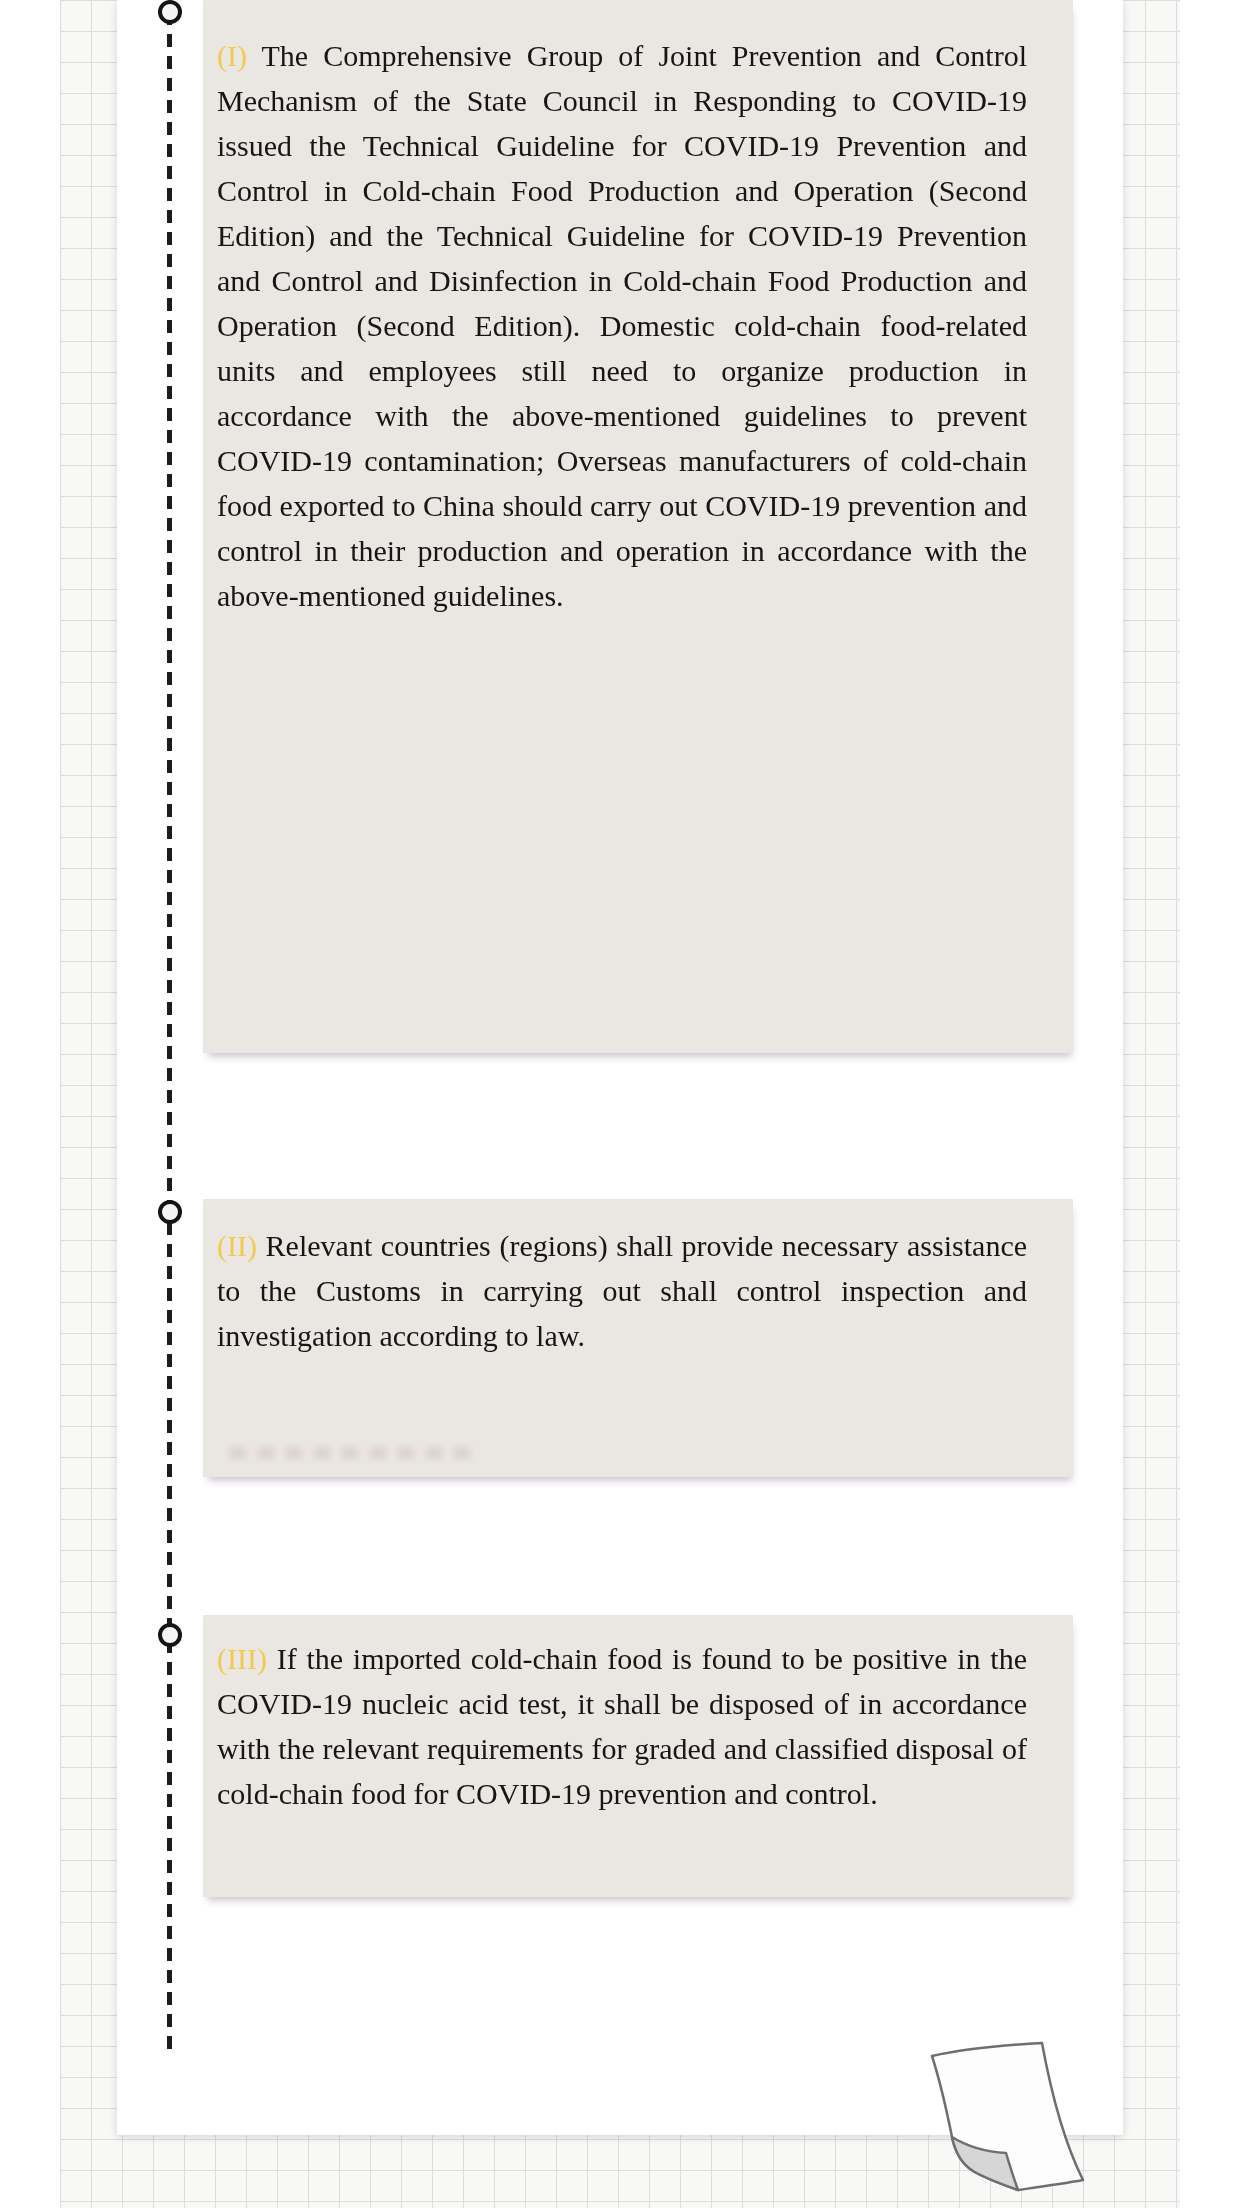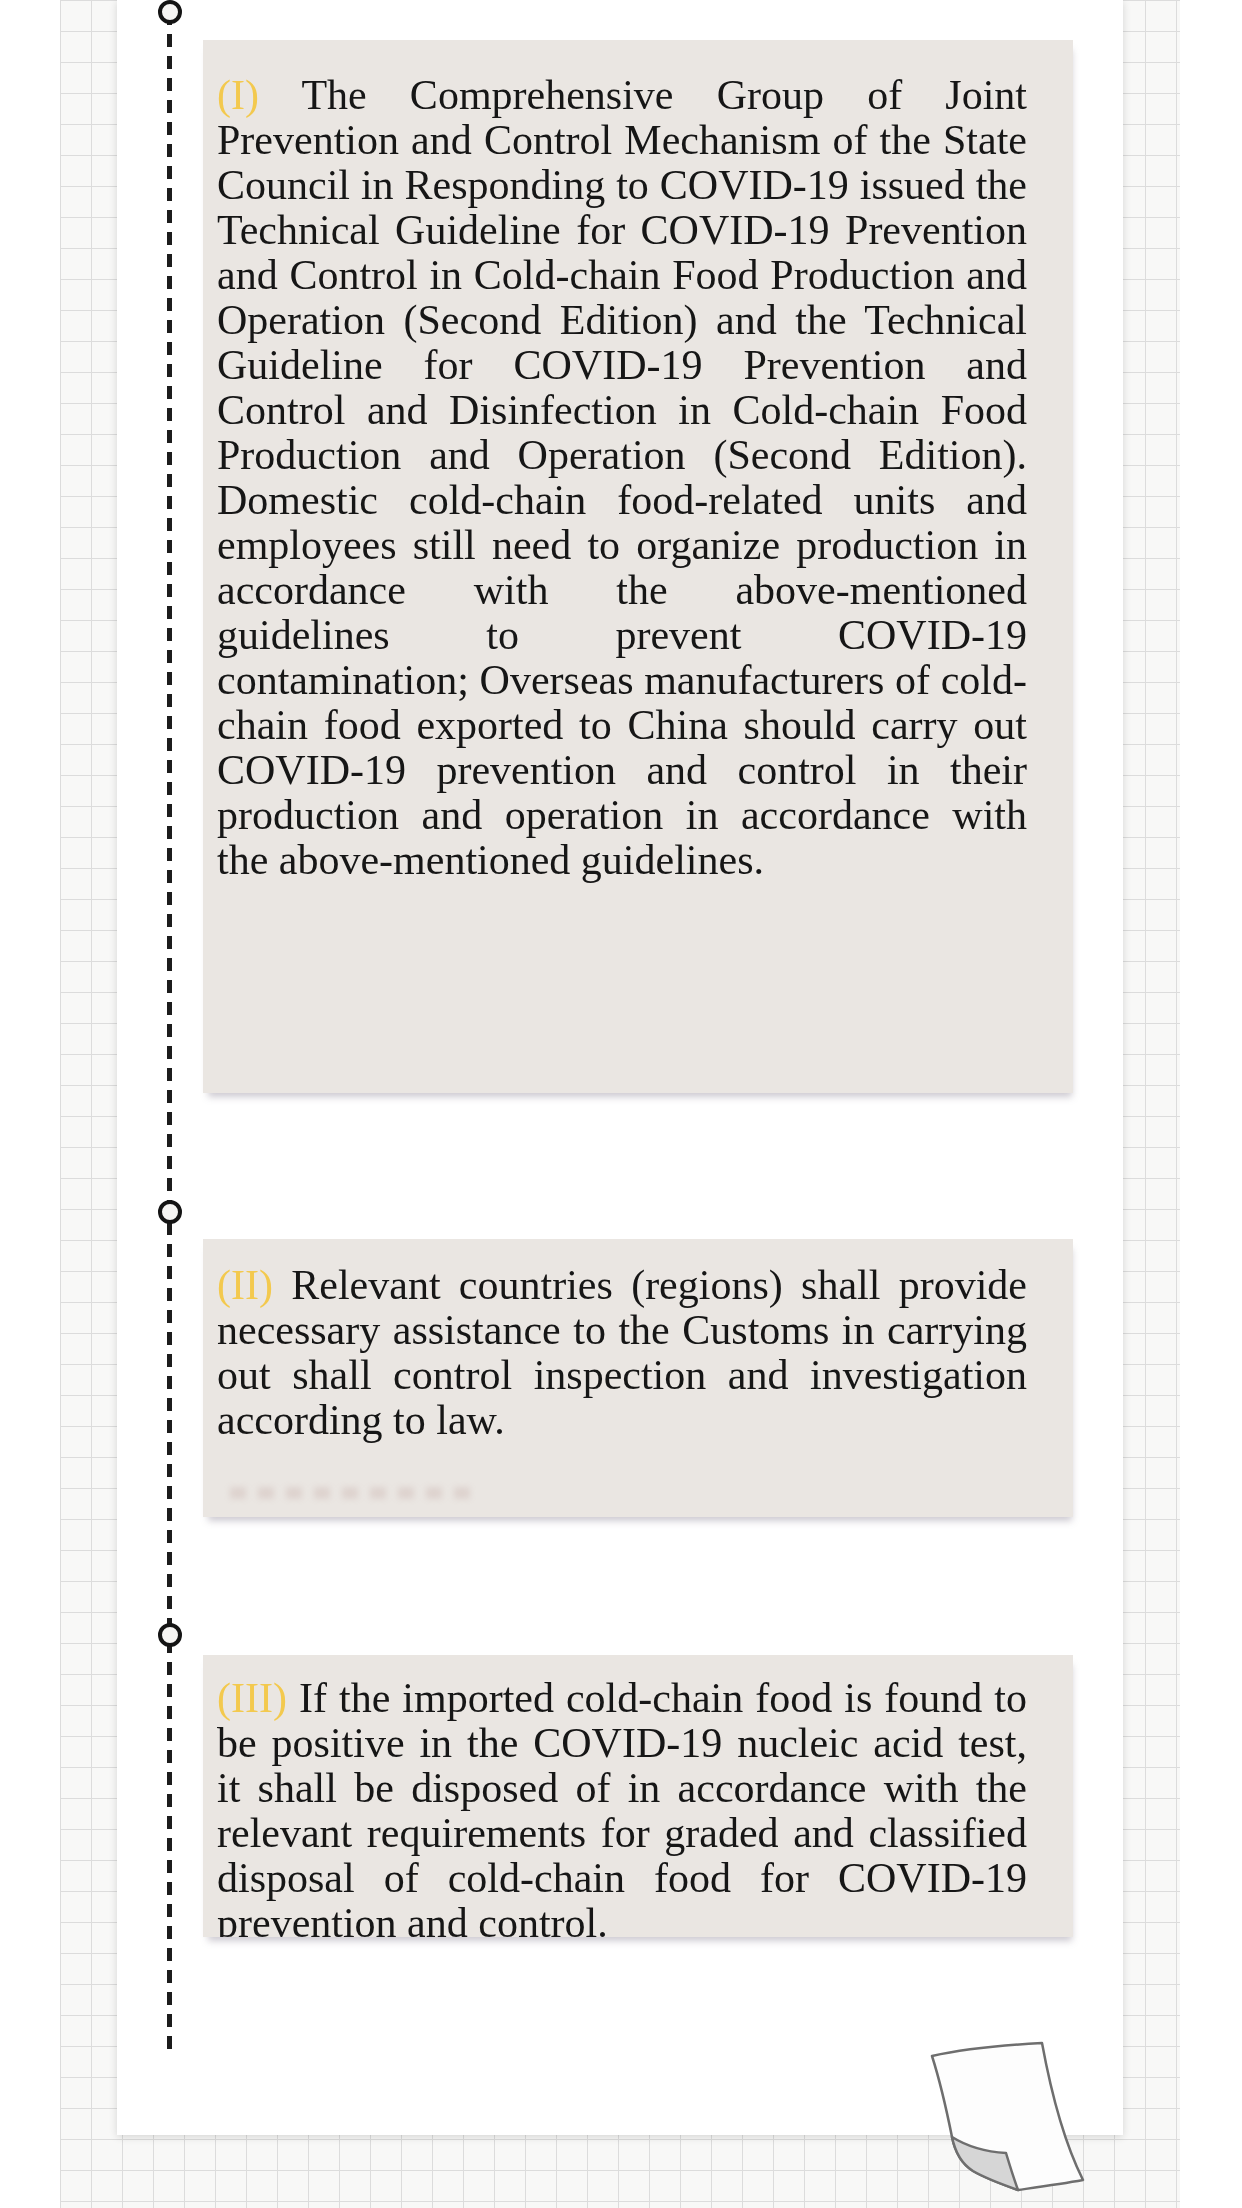--- a/index.html
+++ b/index.html
@@ -29,22 +29,22 @@
     position:absolute;left:158px;width:24px;height:24px;box-sizing:border-box;
     border:4px solid #141414;border-radius:50%;background:#f6f5f3;
   }
   .node.n1{top:0;}
   .node.n2{top:1200px;}
   .node.n3{top:1623px;}
   .tl-block{
     position:absolute;left:203px;width:870px;box-sizing:border-box;
     background:#eae6e2;
     box-shadow:2px 7px 7px -3px rgba(125,118,138,.38);
-    font-size:42px;line-height:45px;color:#161616;
-    text-align:justify;overflow:hidden;margin-top:40px;
+    font-size:30px;line-height:45px;color:#161616;
+    text-align:justify;overflow:hidden;
   }
   .tl-block.b1{top:0;height:1053px;padding:33px 46px 0 14px;}
   .tl-block.b2{top:1199px;height:278px;padding:24px 46px 0 14px;}
   .tl-block.b3{top:1615px;height:282px;padding:21px 46px 0 14px;}
   .numeral{color:#f3c94e;}
   .ghost{
     position:absolute;left:27px;top:248px;width:250px;height:12px;
     background:repeating-linear-gradient(90deg,rgba(170,130,125,.55) 0 16px,transparent 16px 28px);
     filter:blur(3px);opacity:.35;pointer-events:none;
   }

